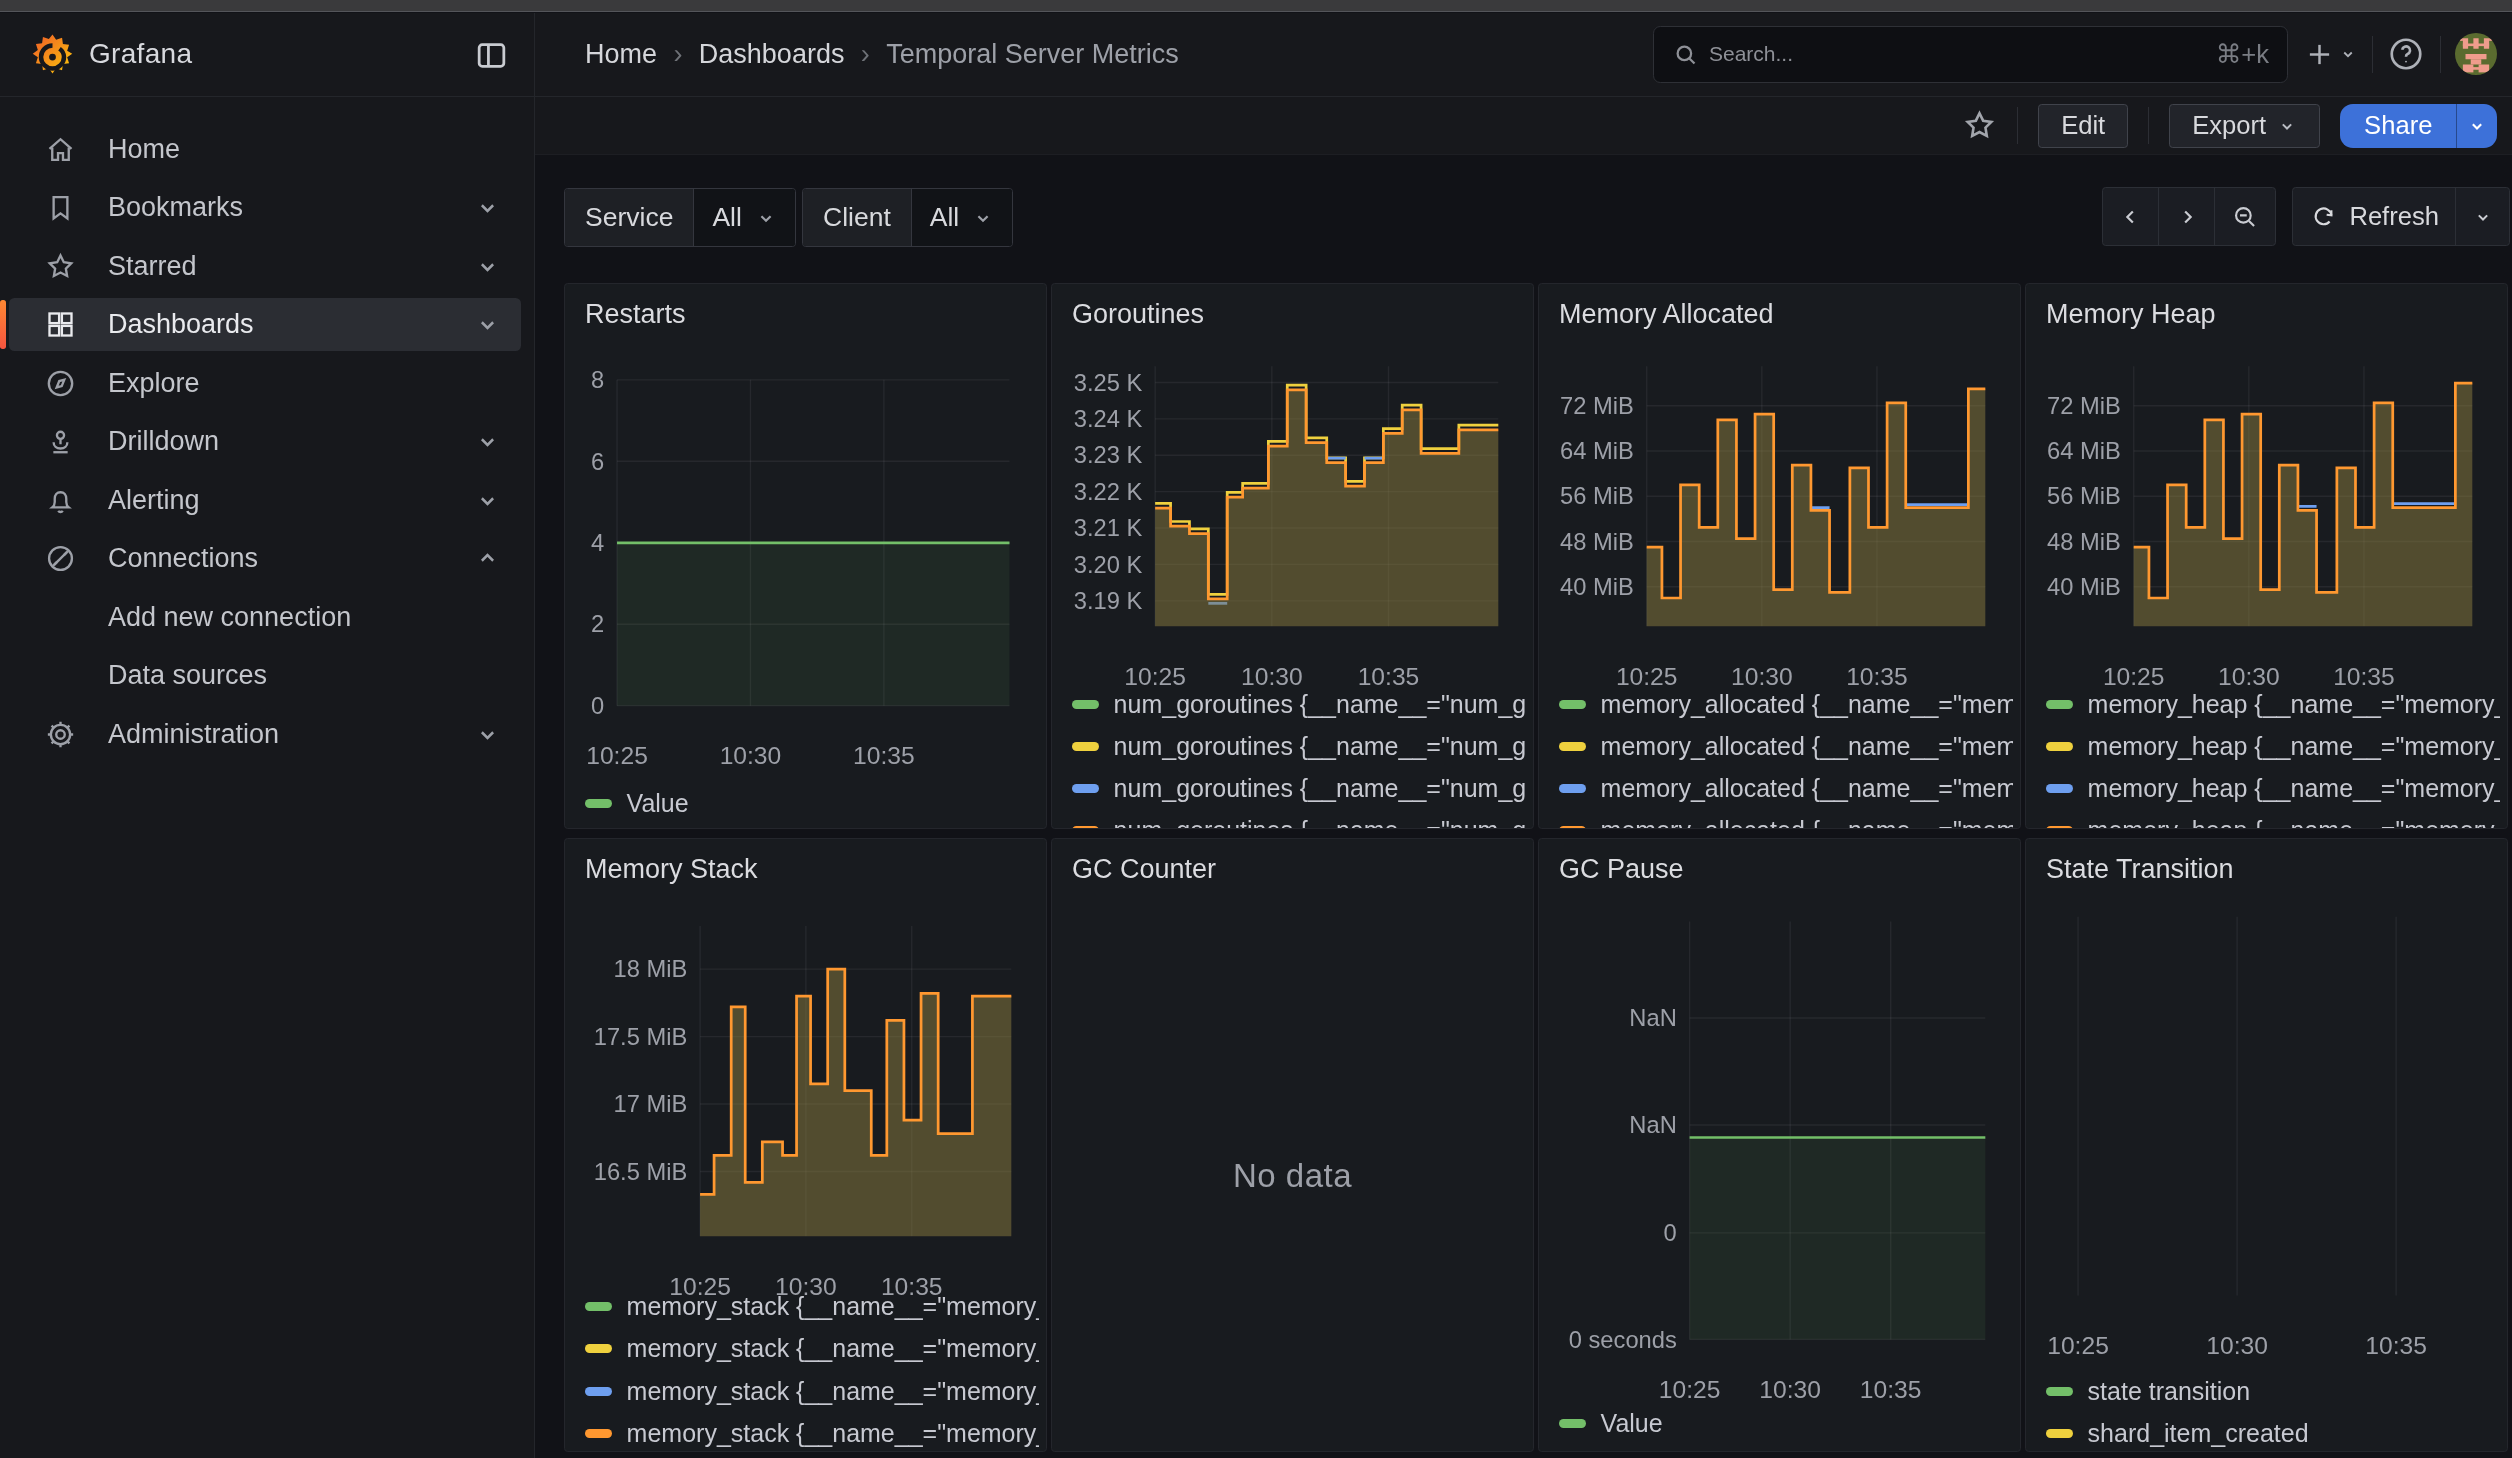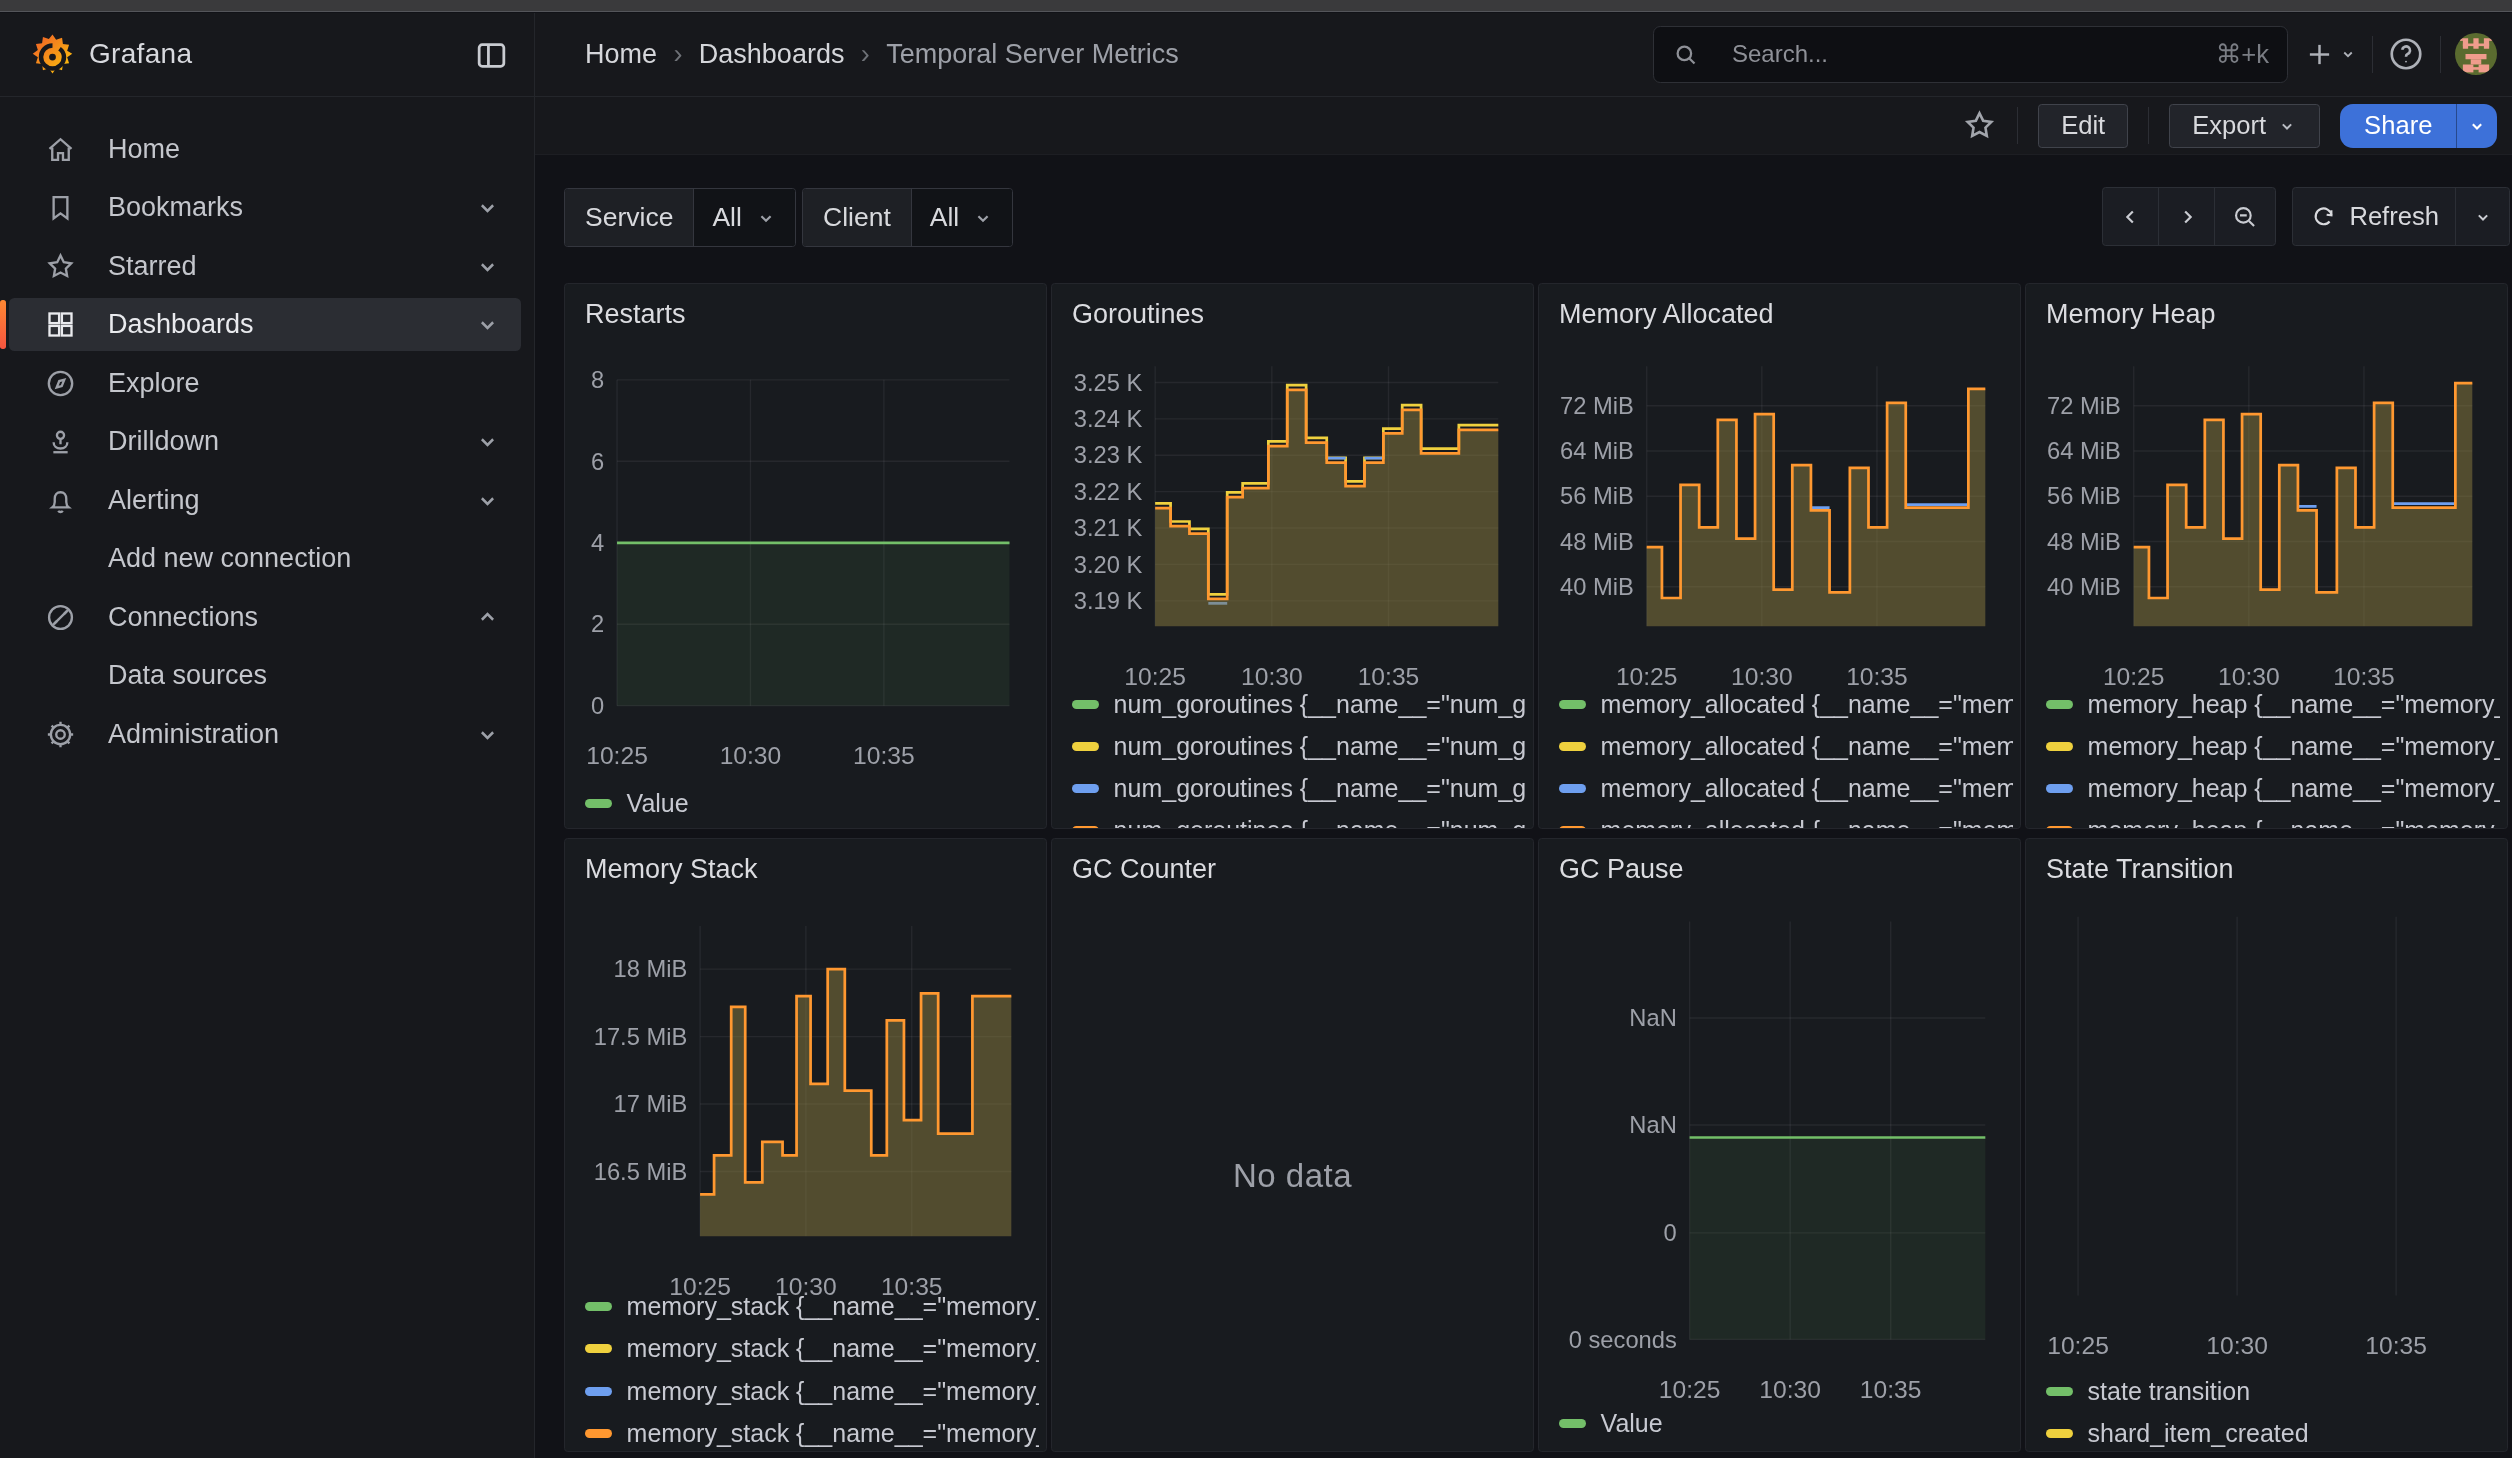--- a/index.html
+++ b/index.html
@@ -14,21 +14,21 @@
   .logo{width:51px;height:51px;margin-left:27px;}
   .brand{margin-left:11px;font-size:28px;font-weight:500;color:#d8d9de;letter-spacing:0.3px;}
   .dock{position:absolute;right:24px;top:24px;width:37px;height:37px;color:#c9cbd1;cursor:pointer;}
   #breadcrumb{position:absolute;left:585px;top:0;height:83px;display:flex;align-items:center;gap:16.4px;font-size:27px;}
   .crumb{color:#d5d6da;cursor:pointer;}
   .crumb.current{color:#9da0a8;cursor:default;}
   .crumb-sep{color:#6e7177;font-size:27px;}
   #topbar-right{position:absolute;right:14.6px;top:0;height:83px;display:flex;align-items:center;gap:14.6px;}
   .searchbox{width:635px;height:57px;background:#0e0f13;border:0.9px solid #2e3036;border-radius:7.3px;display:flex;align-items:center;padding:0 18px;box-sizing:border-box;}
   .searchbox svg{flex:0 0 auto;}
-  .searchbox input{flex:1;background:transparent;border:0;outline:none;color:#15803d;font-size:24px;margin-left:31px;font-family:inherit;}
+  .searchbox input{flex:1;background:transparent;border:0;outline:none;color:#15803d;font-size:21px;margin-left:8px;font-family:inherit;}
   .searchbox input::placeholder{color:#8e9097;}
   .kbd{color:#7a7d84;font-size:25.6px;}
   .tb-icon{display:flex;align-items:center;gap:3.7px;color:#aeb1b8;cursor:pointer;}
   .vdiv{width:0.9px;height:37px;background:#2c2e34;}
   .avatar{width:42px;height:42px;border-radius:50%;overflow:hidden;cursor:pointer;}
   
   #sidebar{position:absolute;left:0;top:97px;width:534px;height:1361px;background:#17181c;border-right:0.9px solid #24262b;}
   .nav-item{position:relative;height:53px;margin:5.5px 12.8px 5.5px 9px;display:flex;align-items:center;border-radius:5.5px;cursor:pointer;}
   .nav-item:first-child{margin-top:25.6px;}
   .nav-item .accent{display:none;}
@@ -209,33 +209,33 @@
       <div class="nav-item">
         <svg class="nav-ico" viewBox="0 0 24 24" fill="none" stroke="currentColor" stroke-width="1.7">
           <path d="M6 17h12c-1.2-1-1.8-2.2-1.8-4v-2.2C16.2 8 14.6 6 12 6S7.8 8 7.8 10.8V13c0 1.8-.6 3-1.8 4z"></path>
           <path d="M10.4 19.4a1.8 1.8 0 0 0 3.2 0"></path>
         </svg>
         <span class="nav-label">Alerting</span>
         <svg class="nav-chev" viewBox="0 0 24 24" fill="none" stroke="currentColor" stroke-width="2.2">
           <polyline points="7,10 12,15 17,10"></polyline>
         </svg>
       </div>
-      <div class="nav-item indent">
-        <span class="nav-label">Add new connection</span>
-      </div>
       <div class="nav-item">
         <svg class="nav-ico" viewBox="0 0 24 24" fill="none" stroke="currentColor" stroke-width="1.7">
           <circle cx="12" cy="12" r="8.3"></circle>
           <path d="M6.6 17.4 17.4 6.6"></path>
           <path d="M9.5 14.5l-2 2M16.5 7.5l-2 2"></path>
         </svg>
         <span class="nav-label">Connections</span>
         <svg class="nav-chev" viewBox="0 0 24 24" fill="none" stroke="currentColor" stroke-width="2.2">
           <polyline points="7,14 12,9 17,14"></polyline>
         </svg>
+      </div>
+      <div class="nav-item indent">
+        <span class="nav-label">Add new connection</span>
       </div>
       <div class="nav-item indent">
         <span class="nav-label">Data sources</span>
       </div>
       <div class="nav-item">
         <svg class="nav-ico" viewBox="0 0 24 24" fill="none" stroke="currentColor" stroke-width="1.7">
           <circle cx="12" cy="12" r="3.1"></circle>
           <circle cx="12" cy="12" r="7"></circle>
           <path d="M12 2.8v3M12 18.2v3M2.8 12h3M18.2 12h3M5.5 5.5l2.1 2.1M16.4 16.4l2.1 2.1M18.5 5.5l-2.1 2.1M7.6 16.4l-2.1 2.1"></path>
         </svg>

